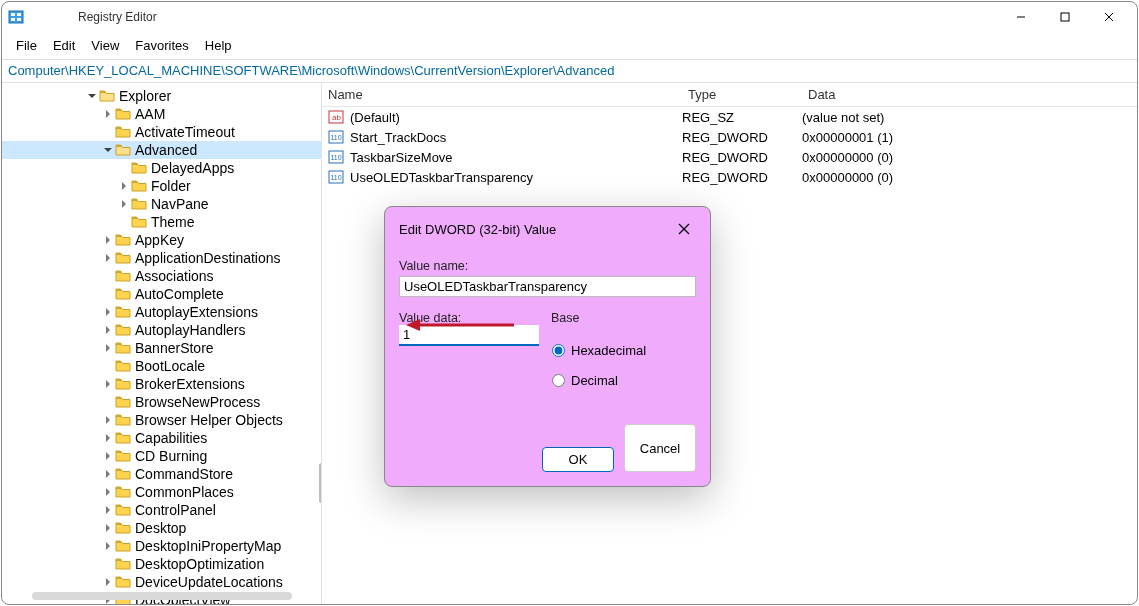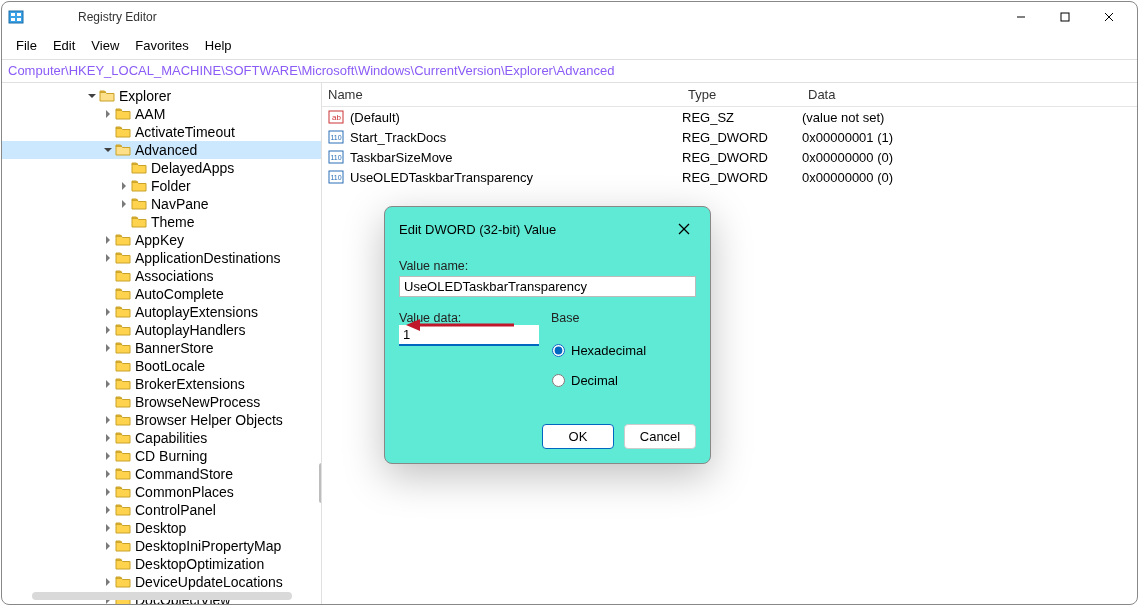--- a/index.html
+++ b/index.html
@@ -5,56 +5,56 @@
   * { box-sizing: border-box; margin:0; padding:0; font-family: "Segoe UI", Arial, sans-serif; }
   body { background:#fff; width:1139px; height:606px; overflow:hidden; }
   .window { border:1px solid #888; border-radius:8px; width:1137px; height:604px; margin:1px; position:relative; background:#fff; display:flex; flex-direction:column; }
   .titlebar { display:flex; align-items:center; height:30px; padding:0 6px;gap:48px; }
   .app-icon { width:16px; height:16px; margin-right:6px; display:inline-flex; align-items:center; justify-content:center;}
   .app-title { font-size:12px; color:#333; }
   .titlebar-controls { margin-left:auto; display:flex; }
   .tb-btn { width:44px; height:28px; display:flex; align-items:center; justify-content:center; color:#333; font-size:12px; cursor:default;}
   .menubar { display:flex; padding:2px 6px; font-size:13px; color:#000; }
   .menubar > span { padding:4px 8px; cursor:default;}
-  .addressbar { border-top:1px solid #e0e0e0; border-bottom:1px solid #e0e0e0; padding:2px 6px; font-size:13px; color:#8b5cf6; line-height:18px;}
+  .addressbar { border-top:1px solid #e0e0e0; border-bottom:1px solid #e0e0e0; padding:2px 6px; font-size:13px; color:#0369a1; line-height:18px;}
   .content { flex:1; display:flex; overflow:hidden; }
   .tree-panel { width:320px; border-right:1px solid #e0e0e0; overflow:auto; font-size:14px; position:relative;}
   .tree-scroll { padding:4px 0 4px 0;}
   .node { display:flex; align-items:center; padding:1px 4px 1px 0; height:18px;}
   .node.selected { background:#cce8ff; }
   .caret { width:12px; height:16px; display:inline-flex; align-items:center; justify-content:center; color:#666; font-size:10px; cursor:default;}
   .caret.empty { visibility:hidden;}
   .folder-icon { width:16px; height:14px; margin:0 4px 0 1px; display:inline-block; position:relative;}
   .folder-icon svg {display:block;}
   .node-label { color:#000;}
   .list-panel { flex:1; overflow:auto; position:relative;}
   .list-header { display:flex; border-bottom:1px solid #e5e5e5; font-size:13px; color:#333; }
   .list-header > div { padding:4px 6px; }
   .col-name{ width:360px;} .col-type{ width:120px;} .col-data{ flex:1;}
   .list-rows { font-size:13px; }
   .list-row { display:flex; align-items:center; padding:1px 0; height:20px;}
   .list-row .col-name{ display:flex; align-items:center;text-align:center;}
   .reg-icon { width:16px; height:14px; margin:0 6px; display:inline-flex; align-items:center; justify-content:center;}
   
-  .dialog { position:absolute; left:382px; top:204px; width:327px; background:#5eead4; border:1px solid #888; border-radius:8px; box-shadow:0 12px 40px rgba(0,0,0,0.25); font-size:13px;}
+  .dialog { position:absolute; left:382px; top:204px; width:327px; background:#f0abfc; border:1px solid #888; border-radius:8px; box-shadow:0 12px 40px rgba(0,0,0,0.25); font-size:13px;}
   .dlg-title { display:flex; align-items:center; padding:10px 12px 8px 14px; font-size:13px;}
   .dlg-close { margin-left:auto; width:28px; height:24px; display:flex; align-items:center; justify-content:center; cursor:default;}
   .dlg-body { padding:6px 14px 10px 14px;}
   .field-label { font-size:12.5px; color:#222; margin-top:4px;}
   .ro-input { border:1px solid #bbb; background:#fff; padding:2px 4px; font-size:13px; margin:3px 0 10px 0; width:100%;}
   .dlg-row { display:flex; gap:12px; }
   .value-col { flex:0 0 140px; }
   .value-input { width:140px; border:none; border-bottom:2px solid #0067c0; padding:2px 4px; font-size:13px; outline:none; background:#fff;}
   .base-col { flex:1; }
   .base-box { border:1px solid transparent; padding:2px 0;}
   .radio-row { display:flex; align-items:center; margin:15px 0; font-size:13px;}
   .radio-row input { margin-right:6px; accent-color:#0067c0;}
   .dlg-buttons { display:flex; justify-content:flex-end; gap:10px; padding:8px 14px 14px 14px;}
   .dlg-btn { min-width:72px; padding:4px 14px; font-size:13px; border-radius:4px; cursor:default; background:#fff;}
-  .dlg-btn.ok { border:1px solid #0067c0; color:#000;}
+  .dlg-btn.ok { border:1px solid #0067c0; color:#000;margin-top:23px;}
   .dlg-btn.cancel { border:1px solid #ccc; color:#000;}
   
   .arrow-ann { position:absolute; left:404px; top:316px; pointer-events:none; }
   
   .edge-divider { position:absolute; right:-3px; top:380px; width:5px; height:40px; background:#bdbdbd; border-radius:3px;}
   .bottom-scroll { position:absolute; left:30px; bottom:4px; width:260px; height:8px; background:#d9d9d9; border-radius:4px;}
 </style>
 </head>
 <body>
 

